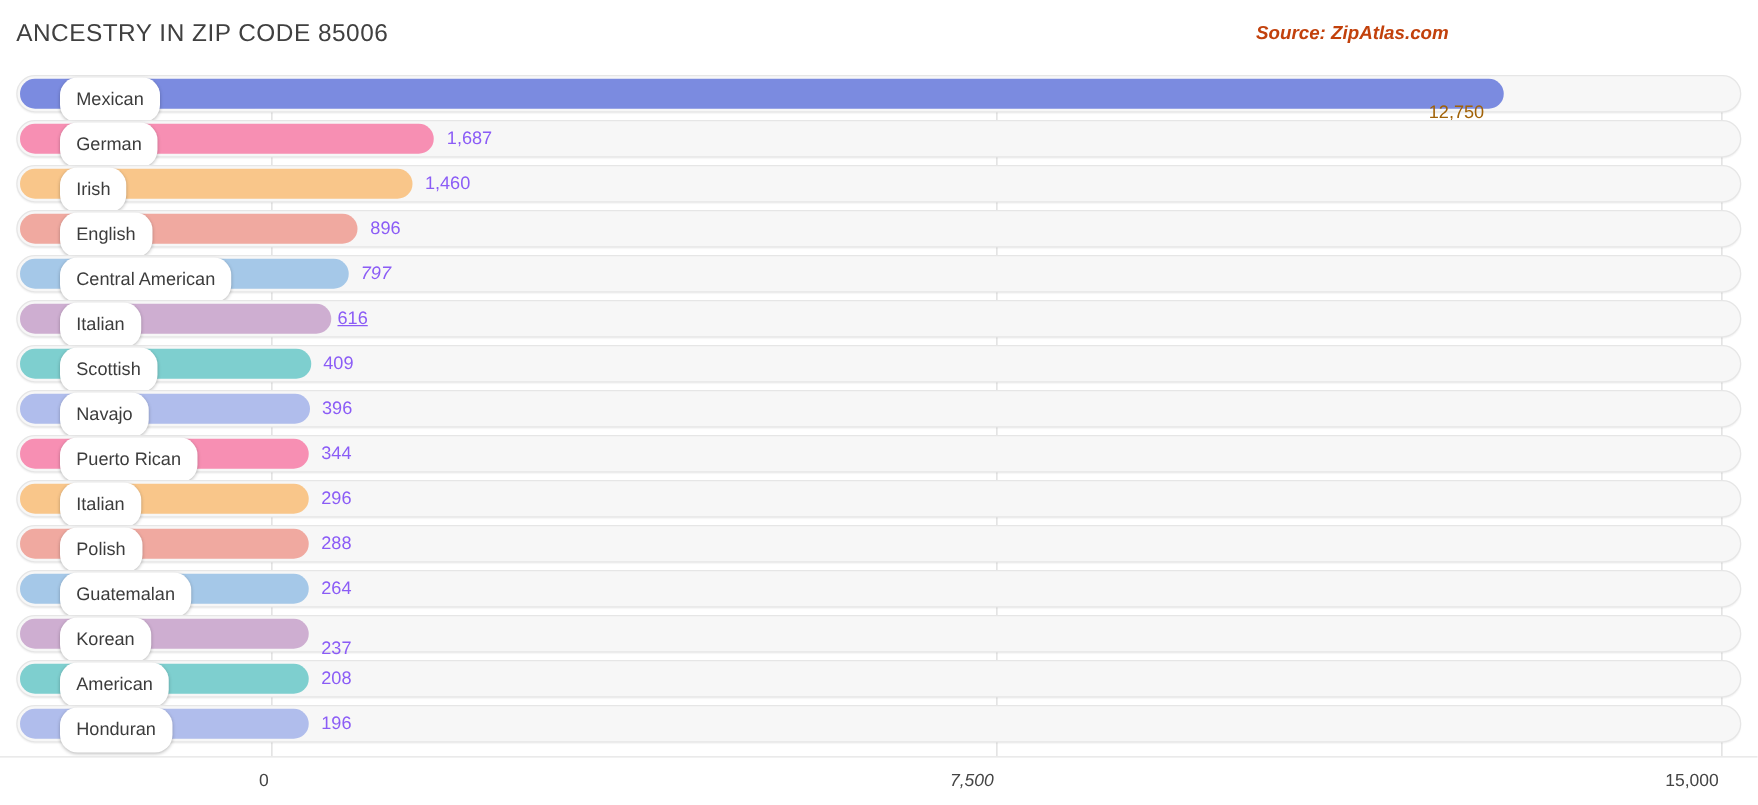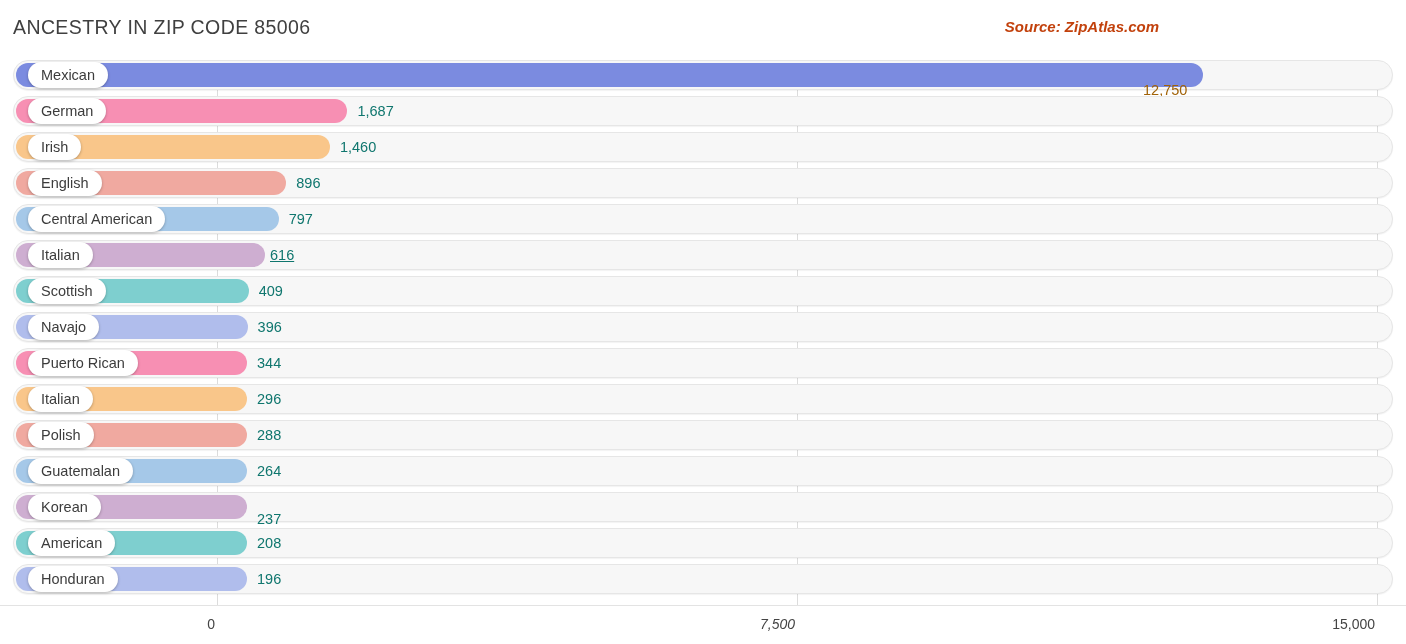--- a/index.html
+++ b/index.html
@@ -94,41 +94,41 @@
   .bar {
     position: absolute;
     left: 16px;
     top: 3px;
     height: 24px;
     border-radius: 13px;
   }
   .bar-label-pill {
     position: absolute;
     top: 2px;
-    left: 28px;
-    height: 26px;
+    left: 48px;
+    height: 36px;
     background: #ffffff;
     border-radius: 14px;
     box-shadow: 0 1px 3px rgba(0,0,0,0.28);
     display: flex;
     align-items: center;
     padding: 0 13px 0 13px;
     box-sizing: border-box;
     white-space: nowrap;
   }
   .bar-label-text {
     font-size: 14.5px;
     color: #3c3c3c;
     line-height: 1;
   }
   .bar-value-outside {
     position: absolute;
     top: 7px;
     font-size: 14.5px;
-    color: #0f766e;
+    color: #8b5cf6;
     white-space: nowrap;
   }
   .bar-value-inside {
     position: absolute;
     top: 22px;
     font-size: 14.5px;
     color: #a16207;
     white-space: nowrap;
   }
   
@@ -204,21 +204,21 @@
             <span class="bar-label-text">English</span>
           </div>
           <div class="bar-value-outside" style="left: 296.291px;">896</div>
         </div>
         <div class="row">
           <div class="track"></div>
           <div class="bar" style="width: 262.635px; background: rgb(165, 200, 232);"></div>
           <div class="bar-label-pill">
             <span class="bar-label-text">Central American</span>
           </div>
-          <div class="bar-value-outside" style="left: 288.635px;">797</div>
+          <div class="bar-value-outside" style="left: 288.635px; font-style: italic;">797</div>
         </div>
         <div class="row">
           <div class="track"></div>
           <div class="bar" style="width: 248.637px; background: rgb(206, 174, 209);"></div>
           <div class="bar-label-pill">
             <span class="bar-label-text">Italian</span>
           </div>
           <div class="bar-value-outside" style="left: 270px; text-decoration: underline;">616</div>
         </div>
         <div class="row">

